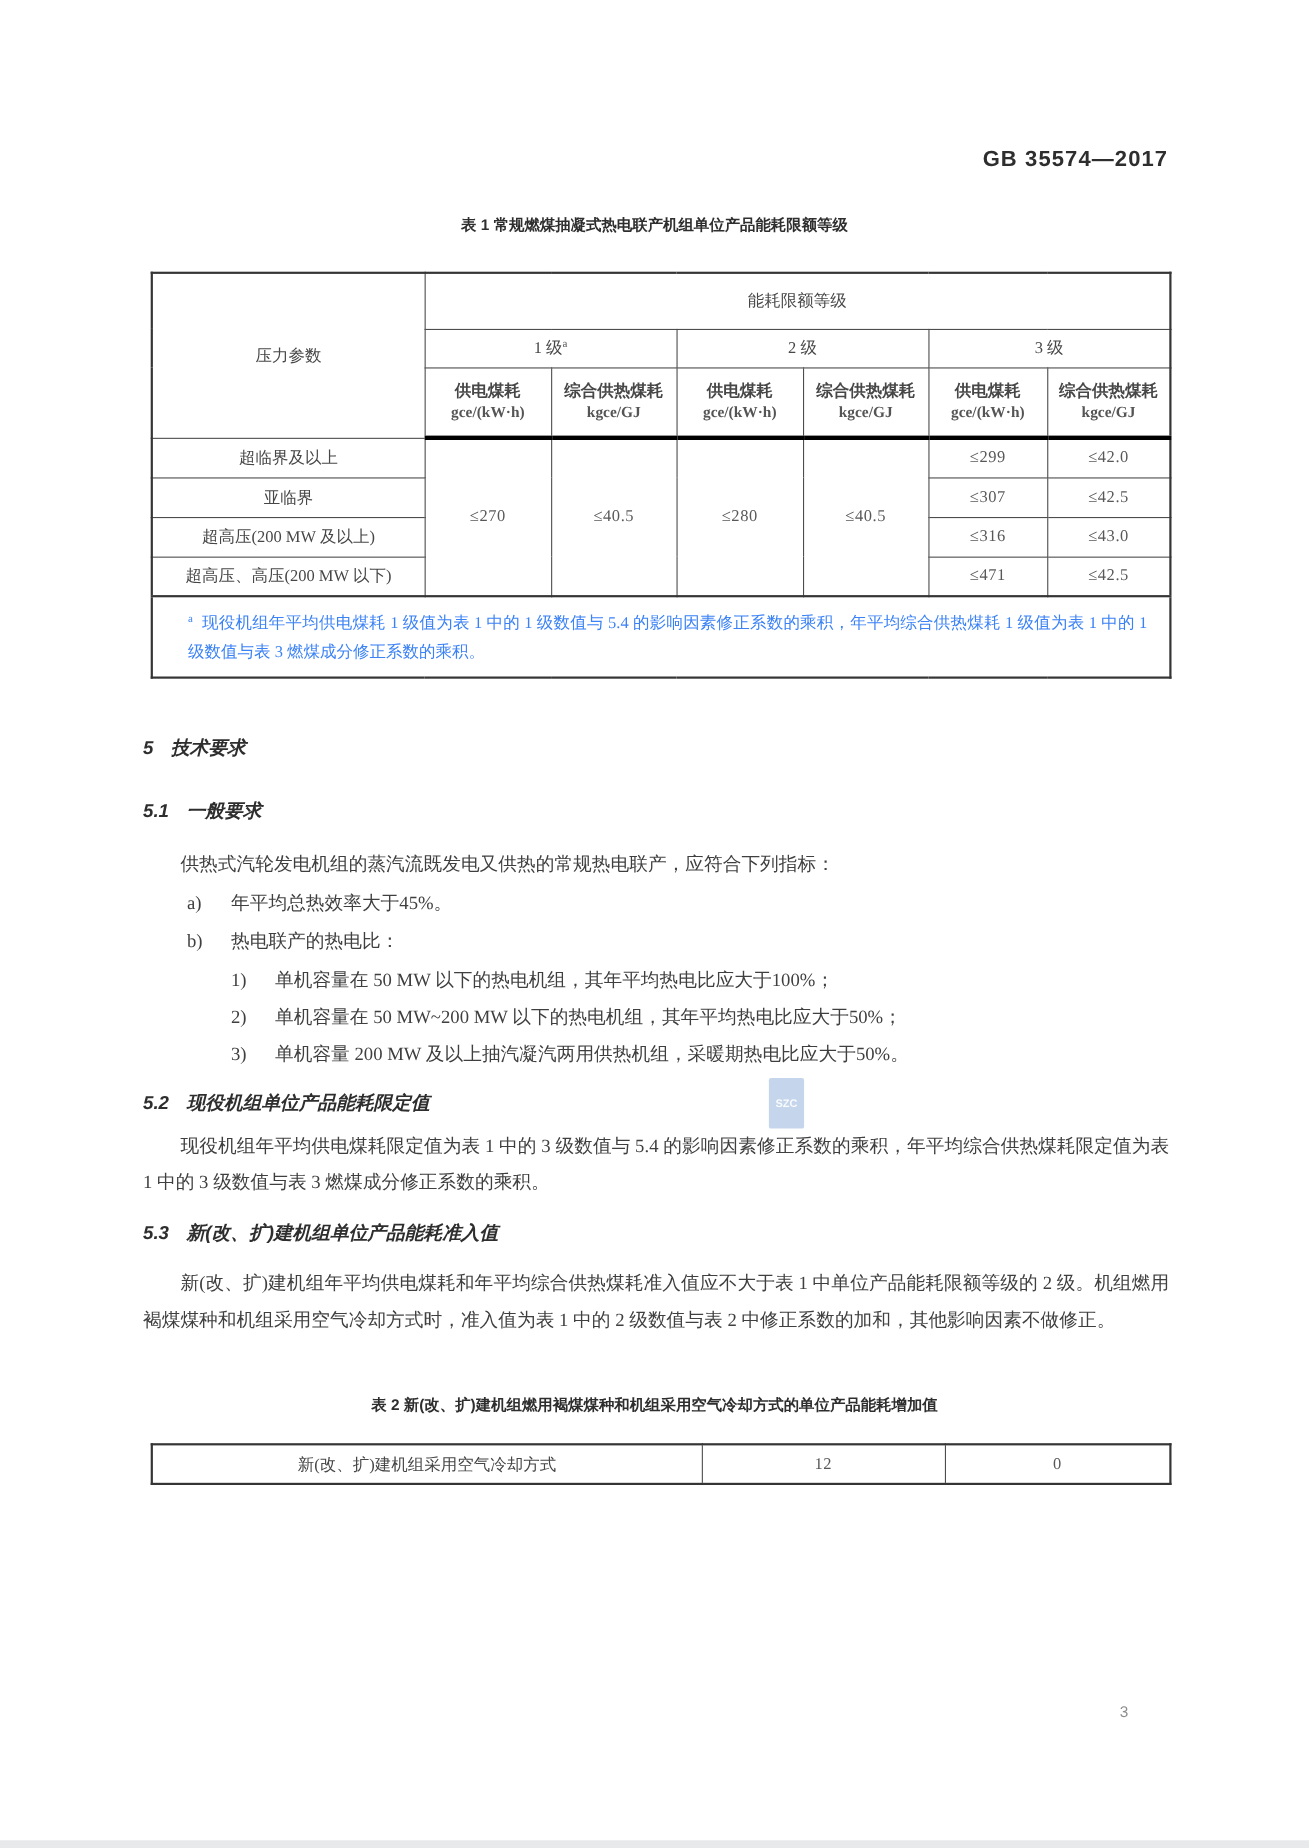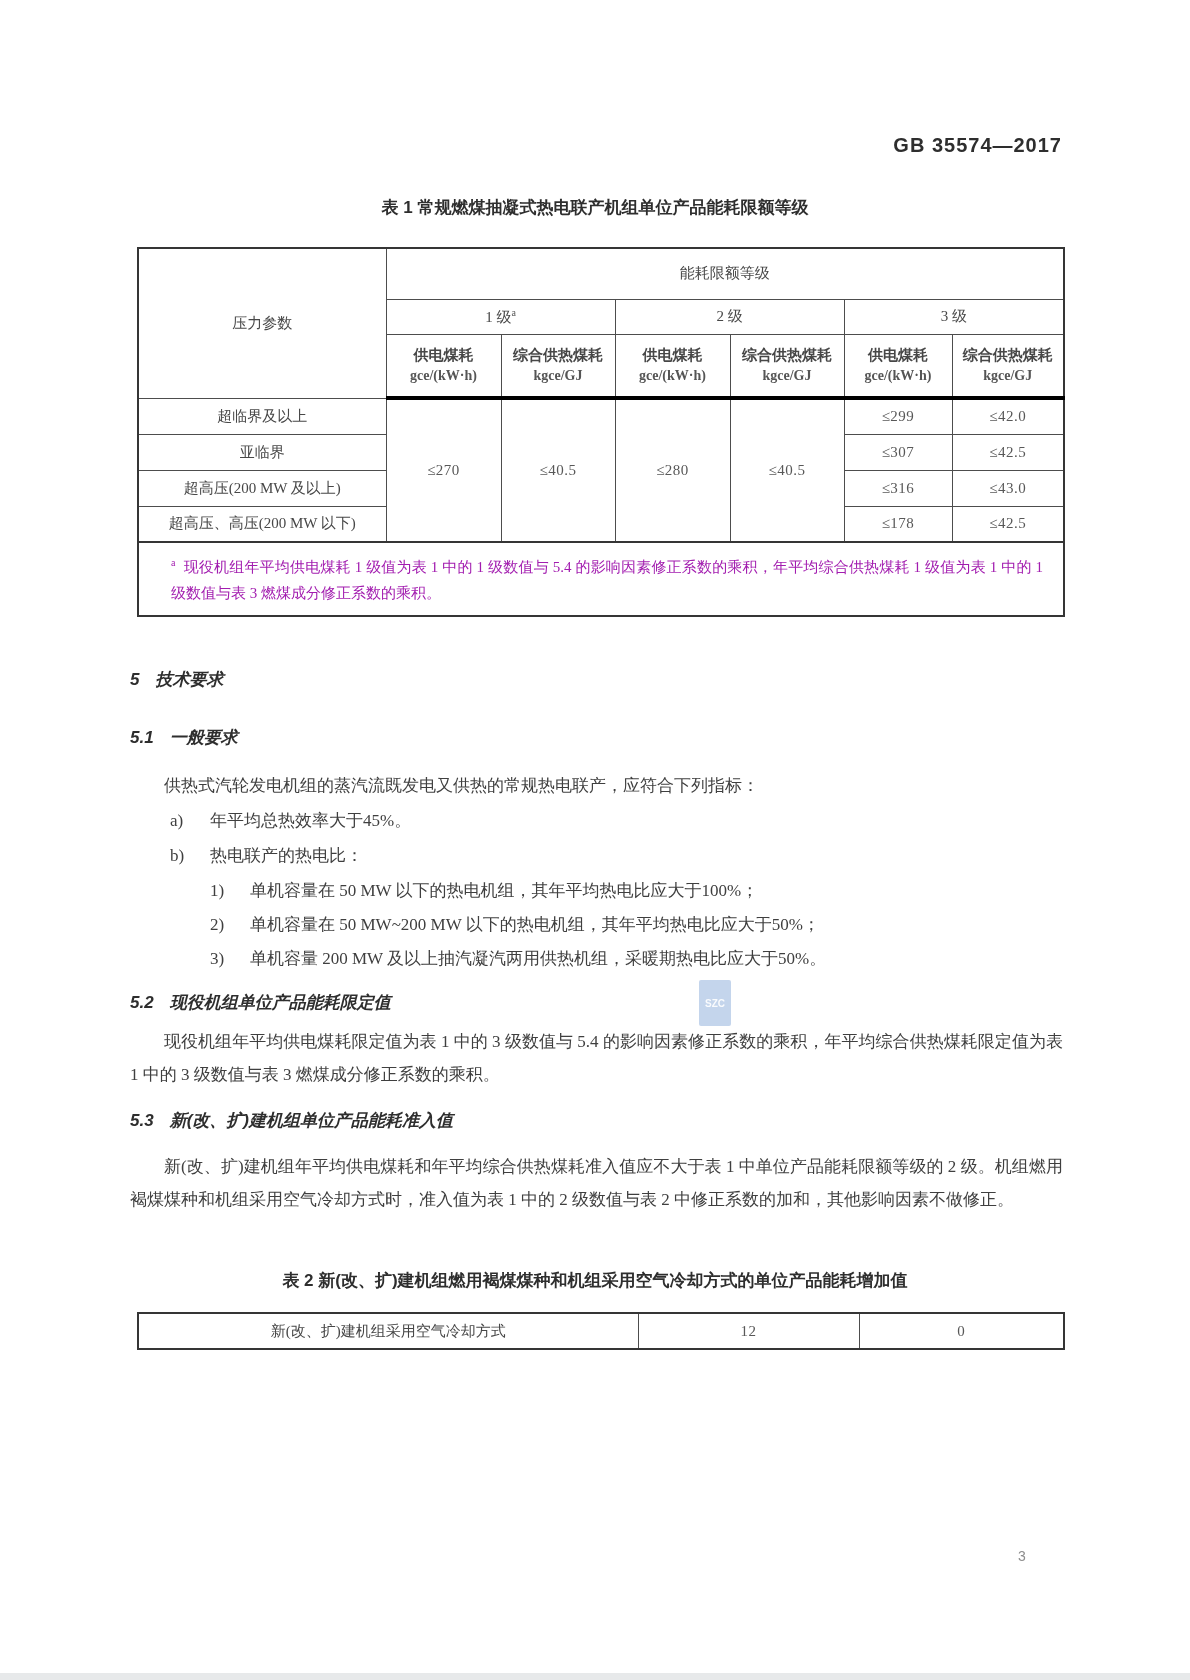--- a/index.html
+++ b/index.html
@@ -13,21 +13,21 @@
 
   .doc-code {
     position: absolute; top: 134px; right: 128px;
     font-family: "Liberation Sans", "DejaVu Sans", sans-serif;
     font-weight: bold; font-size: 20px; color: #2e2e2e; letter-spacing: 1px;
   }
 
   .tbl-caption {
     position: absolute; left: 0; width: 1190px; text-align: center;
     font-family: "Liberation Sans", "DejaVu Sans", sans-serif;
-    font-weight: bold; font-size: 17px; color: #2e2e2e;
+    font-weight: bold; font-size: 14px; color: #2e2e2e;
   }
   .cap1 { top: 196px; }
   .cap2 { top: 1269px; }
 
   table {
     border-collapse: collapse; table-layout: fixed;
     position: absolute; left: 137px; width: 926px;
     font-size: 15px; color: #474747;
   }
   #table1 { top: 247px; }
@@ -41,21 +41,21 @@
   .val { color: #585858; letter-spacing: 0.5px; }
   sup.mark { font-size: 10px; color: #555; vertical-align: super; }
 
   .r-h1 { height: 51px; }
   .r-h2 { height: 35px; padding-left: 34px; }
   .r-h3 { height: 64px; }
   .r-b  { height: 36px; }
 
   .footnote-cell {
     text-align: left; font-size: 15px; line-height: 26px;
-    padding: 7px 20px 9px 32px; color: #a21caf;
+    padding: 7px 20px 9px 32px; color: #3b82f6;
     border-top: 2px solid #353535; text-align: justify;
   }
   .footnote-cell sup { font-size: 10px; margin-right: 8px; }
 
   .sec-h {
     position: absolute; left: 130px;
     font-family: "Liberation Sans", "DejaVu Sans", sans-serif;
     font-weight: bold; font-size: 17px; color: #2e2e2e; white-space: nowrap; font-style: italic;
   }
   .sec-h .sec-t { margin-left: 16px; }
@@ -155,21 +155,21 @@
     <td class="val">≤307</td>
     <td class="val">≤42.5</td>
   </tr>
   <tr class="r-b">
     <td>超高压(200 MW 及以上)</td>
     <td class="val">≤316</td>
     <td class="val">≤43.0</td>
   </tr>
   <tr class="r-b">
     <td>超高压、高压(200 MW 以下)</td>
-    <td class="val">≤178</td>
+    <td class="val">≤471</td>
     <td class="val">≤42.5</td>
   </tr>
   <tr>
     <td colspan="7" class="footnote-cell"><sup>a</sup><span>现役机组年平均供电煤耗 1 级值为表 1 中的 1 级数值与 5.4 的影响因素修正系数的乘积，年平均综合供热煤耗 1 级值为表 1 中的 1 级数值与表 3 燃煤成分修正系数的乘积。</span></td>
   </tr>
 </tbody>
   </table>
 
 <div class="sec-h" style="top:668px">
   <span>5</span><span class="sec-t">技术要求</span>

